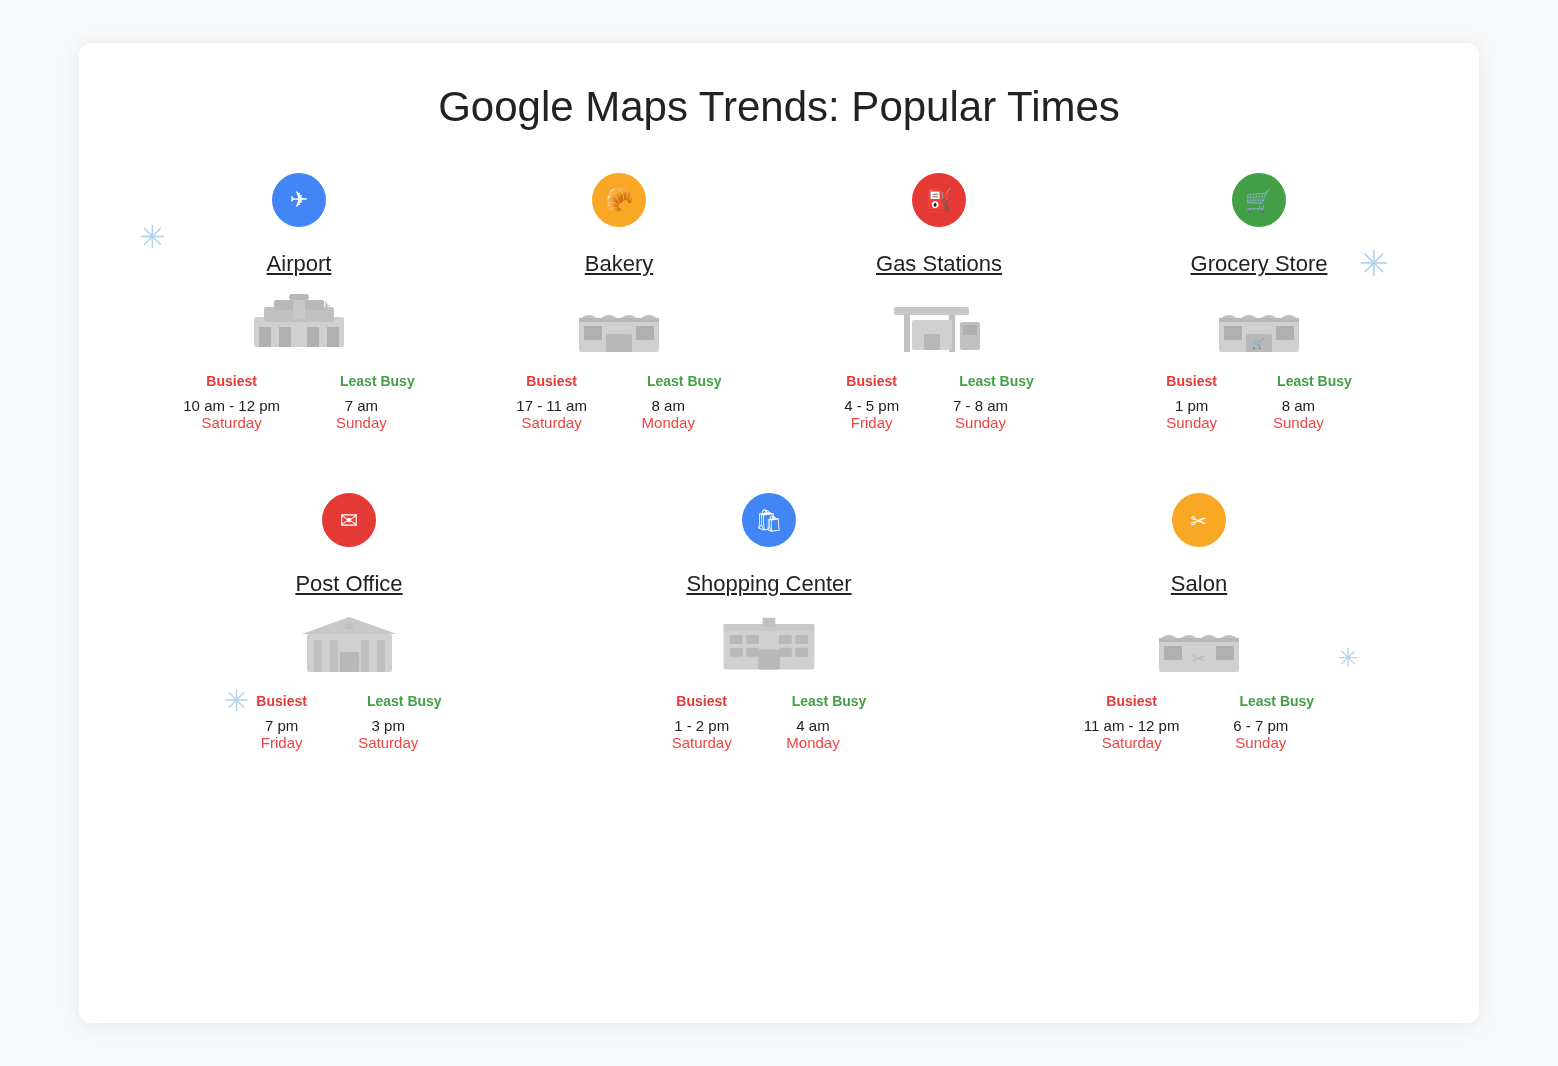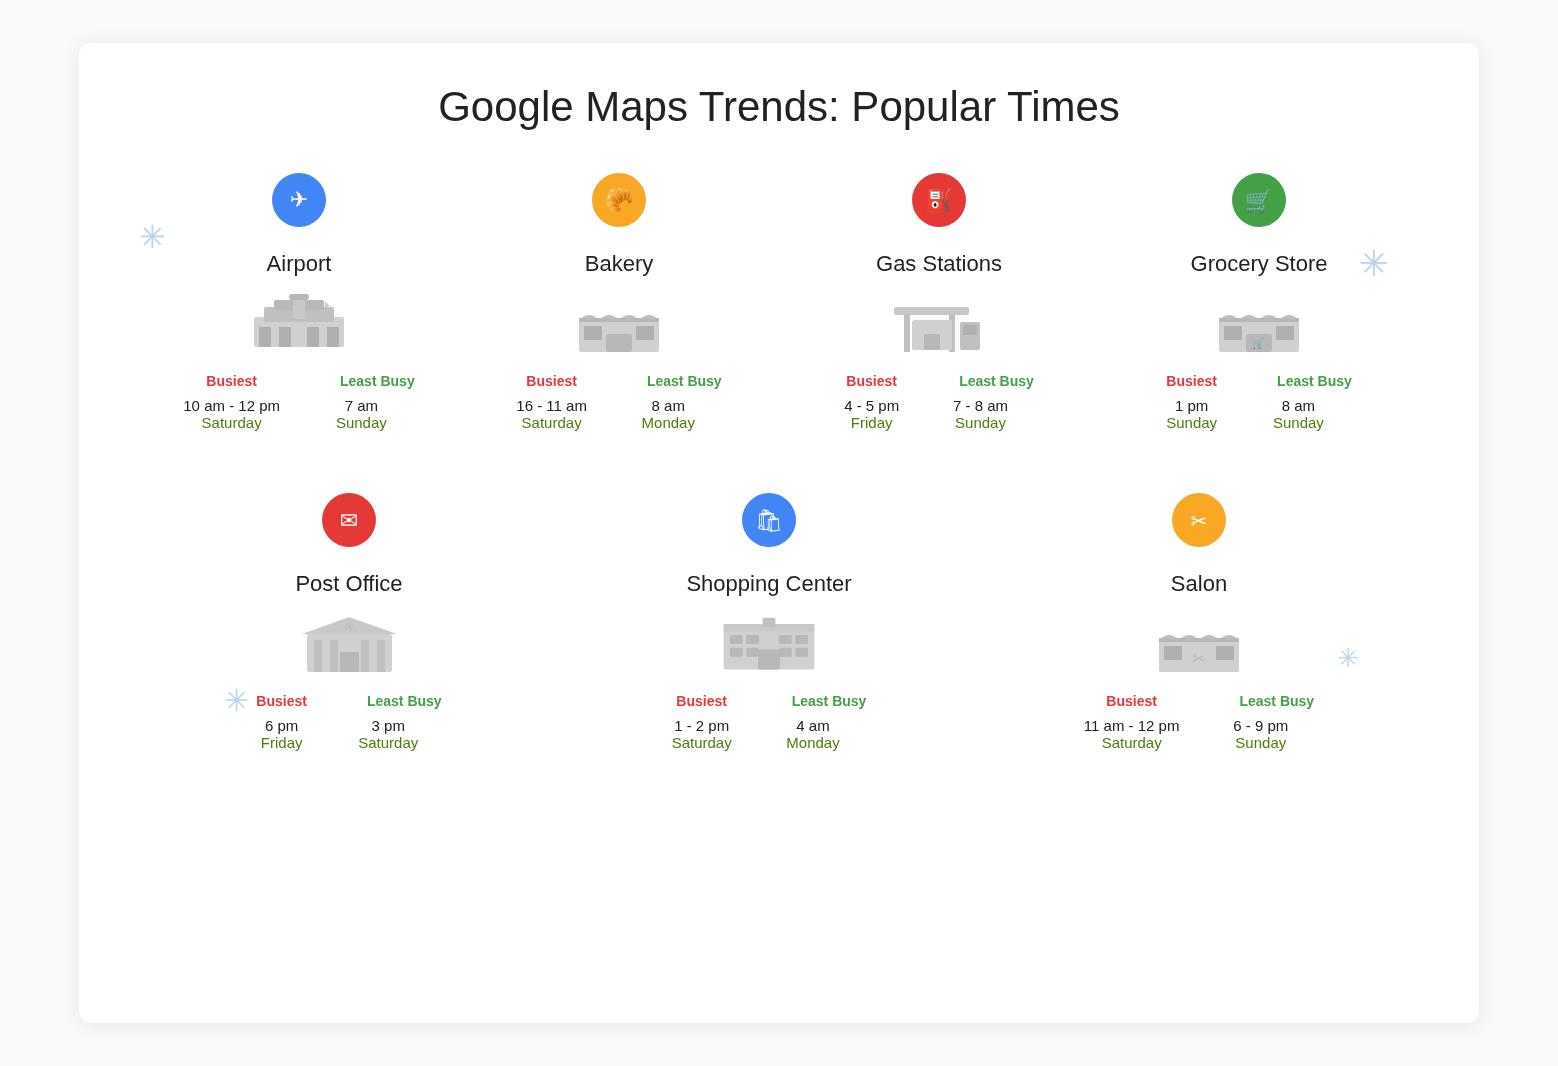--- a/index.html
+++ b/index.html
@@ -58,20 +58,21 @@
       align-items: center;
       justify-content: center;
       margin-bottom: 8px;
     }
     .place-name {
       font-size: 22px;
       font-weight: 500;
       color: #222;
       margin-bottom: 12px;
       text-align: center;
+      text-decoration: underline;
     }
     .building-icon {
       width: 100px;
       height: 70px;
       margin-bottom: 14px;
       display: flex;
       align-items: center;
       justify-content: center;
     }
     .times-row {
@@ -96,21 +97,21 @@
       padding-left: 32px;
     }
     .time-val {
       font-size: 15px;
       color: #222;
       font-weight: 500;
       margin-top: 8px;
     }
     .day-val {
       font-size: 15px;
-      color: #4d7c0f;
+      color: #ef4444;
     }
     
     .sparkle {
       position: absolute;
       color: #b0d4f1;
       font-size: 28px;
       pointer-events: none;
     }
   </style>
 </head>
@@ -190,21 +191,21 @@
 
             <rect x="32" y="42" width="26" height="18" rx="2" fill="#b8b8b8"></rect>
 
             <rect x="10" y="34" width="18" height="14" rx="1" fill="#b0b0b0"></rect>
             <rect x="62" y="34" width="18" height="14" rx="1" fill="#b0b0b0"></rect>
           </svg>
         </div>
         <div class="times-row">
           <div class="time-block">
             <div class="label-busiest">Busiest</div>
-            <div class="time-val">16 - 11 am</div>
+            <div class="time-val">17 - 11 am</div>
             <div class="day-val">Saturday</div>
           </div>
           <div class="time-block">
             <div class="label-least">Least Busy</div>
             <div class="time-val">8 am</div>
             <div class="day-val">Monday</div>
           </div>
         </div>
       </div>
 
@@ -307,21 +308,21 @@
             <rect x="28" y="28" width="8" height="32" fill="#c0c0c0"></rect>
             <rect x="59" y="28" width="8" height="32" fill="#c0c0c0"></rect>
             <rect x="75" y="28" width="8" height="32" fill="#c0c0c0"></rect>
 
             <rect x="38" y="40" width="19" height="20" rx="1" fill="#b8b8b8"></rect>
           </svg>
         </div>
         <div class="times-row">
           <div class="time-block">
             <div class="label-busiest">Busiest</div>
-            <div class="time-val">6 pm</div>
+            <div class="time-val">7 pm</div>
             <div class="day-val">Friday</div>
           </div>
           <div class="time-block">
             <div class="label-least">Least Busy</div>
             <div class="time-val">3 pm</div>
             <div class="day-val">Saturday</div>
           </div>
         </div>
       </div>
 
@@ -390,21 +391,21 @@
           </svg>
         </div>
         <div class="times-row">
           <div class="time-block">
             <div class="label-busiest">Busiest</div>
             <div class="time-val">11 am - 12 pm</div>
             <div class="day-val">Saturday</div>
           </div>
           <div class="time-block">
             <div class="label-least">Least Busy</div>
-            <div class="time-val">6 - 9 pm</div>
+            <div class="time-val">6 - 7 pm</div>
             <div class="day-val">Sunday</div>
           </div>
         </div>
       </div>
 
     </div>
   </div>
 </div>
 
 </body></html>

